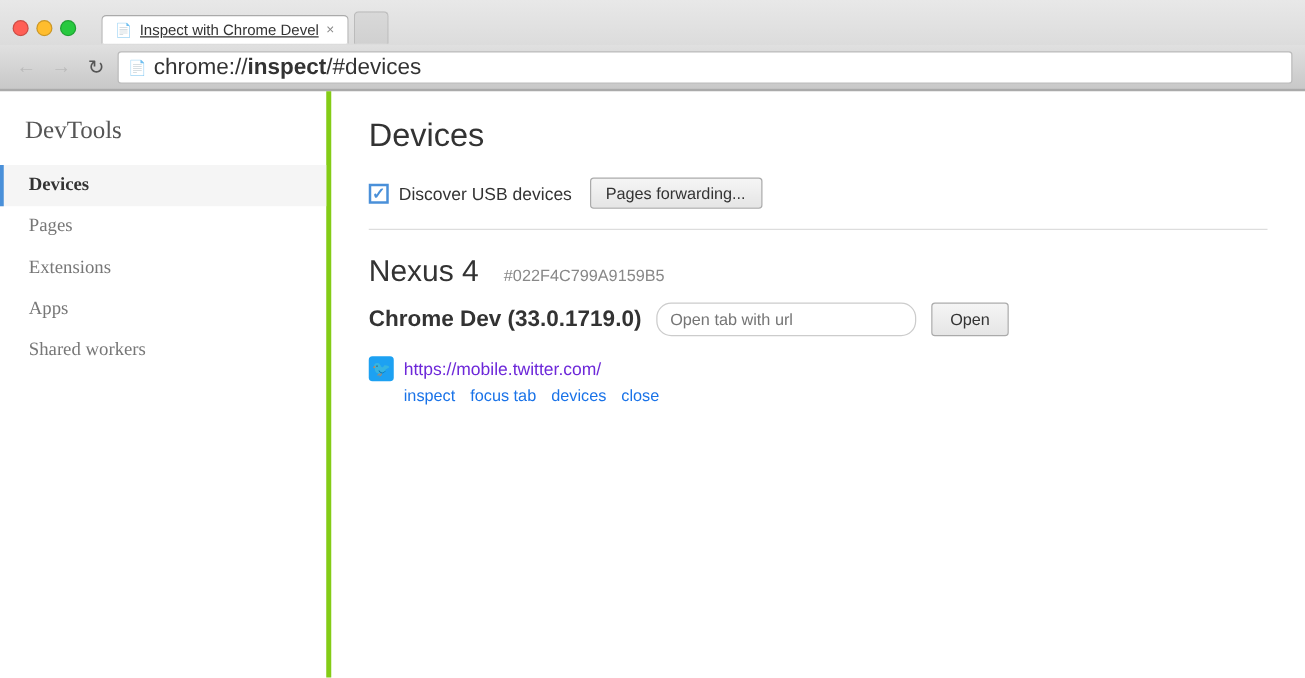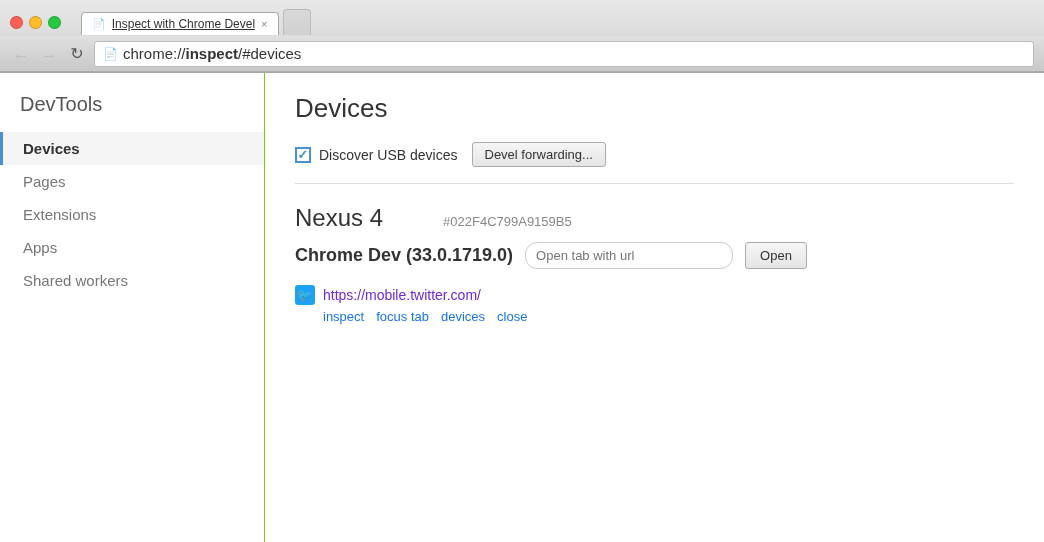--- a/index.html
+++ b/index.html
@@ -86,37 +86,38 @@
       align-items: center;
       background: #fff;
       border: 1px solid #bbb;
       border-radius: 3px;
       padding: 2px 8px;
       height: 26px;
       gap: 5px;
     }
     .address-icon { font-size: 12px; color: #888; }
     .address-text {
-      font-size: 15px;
+      font-size: 18px;
       color: #333;
     }
     .address-text strong { font-weight: bold; }
 
     
     .page-content {
       display: flex;
       height: calc(542px - 72px);
     }
 
     
     .sidebar {
       width: 265px;
       padding: 20px 0;
-      border-right: 1px solid #84cc16;
+      border-right: 4px solid #84cc16;
       flex-shrink: 0;
+      font-family: Liberation Serif, serif;
     }
     .sidebar-title {
       font-size: 20px;
       color: #555;
       padding: 0 20px 16px 20px;
       font-weight: normal;
     }
     .sidebar-item {
       display: block;
       padding: 8px 20px;
@@ -194,21 +195,20 @@
       margin-bottom: 10px;
     }
     .device-name {
       font-size: 24px;
       font-weight: normal;
       color: #333;
     }
     .device-id {
       font-size: 13px;
       color: #888;
-      margin-left: 40px;
     }
     .browser-row {
       display: flex;
       align-items: center;
       gap: 12px;
       margin-bottom: 12px;
     }
     .browser-label {
       font-size: 18px;
       font-weight: bold;
@@ -311,21 +311,21 @@
   <div class="main-content">
     <h1 class="page-heading">Devices</h1>
 
     <div class="discover-row">
       <div class="checkbox-wrapper">
         <div class="checkbox-custom">
           <span class="checkmark">✓</span>
         </div>
         <span class="discover-label">Discover USB devices</span>
       </div>
-      <button class="port-btn">Devel forwarding...</button>
+      <button class="port-btn">Pages forwarding...</button>
     </div>
 
     <div class="device-section">
       <div class="device-name-row">
         <span class="device-name">Nexus 4</span>
         <span class="device-id">#022F4C799A9159B5</span>
       </div>
 
       <div class="browser-row">
         <span class="browser-label">Chrome Dev (33.0.1719.0)</span>

